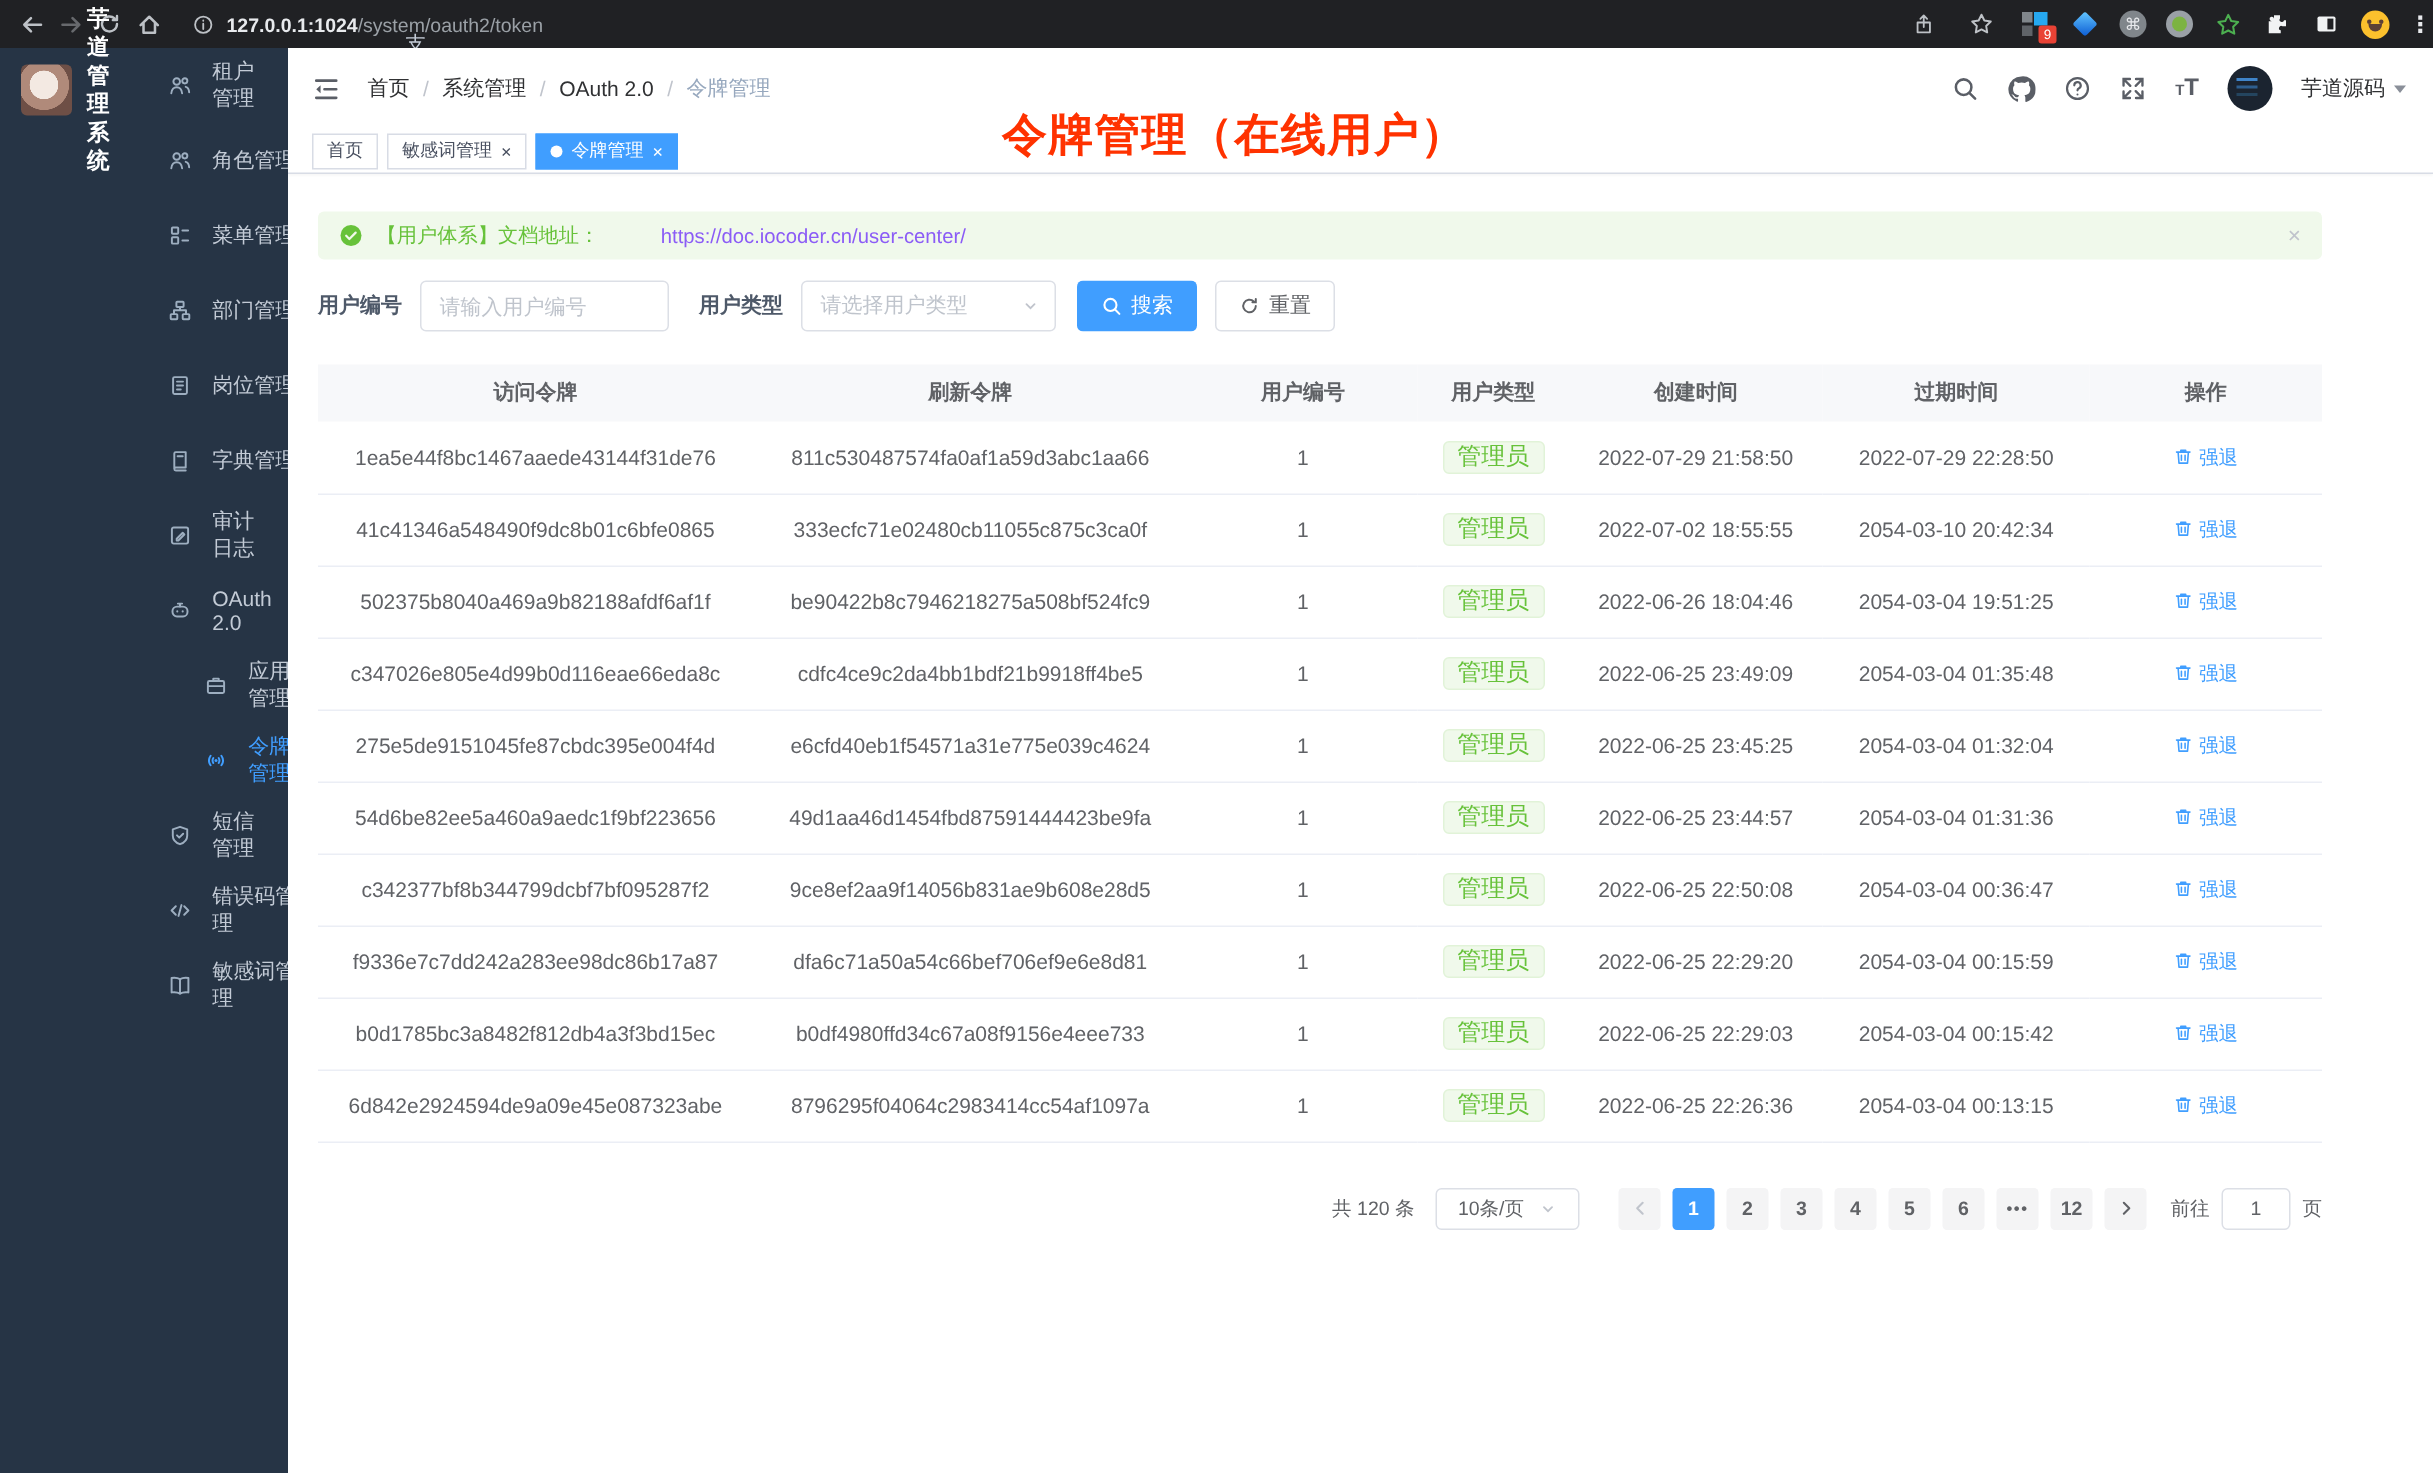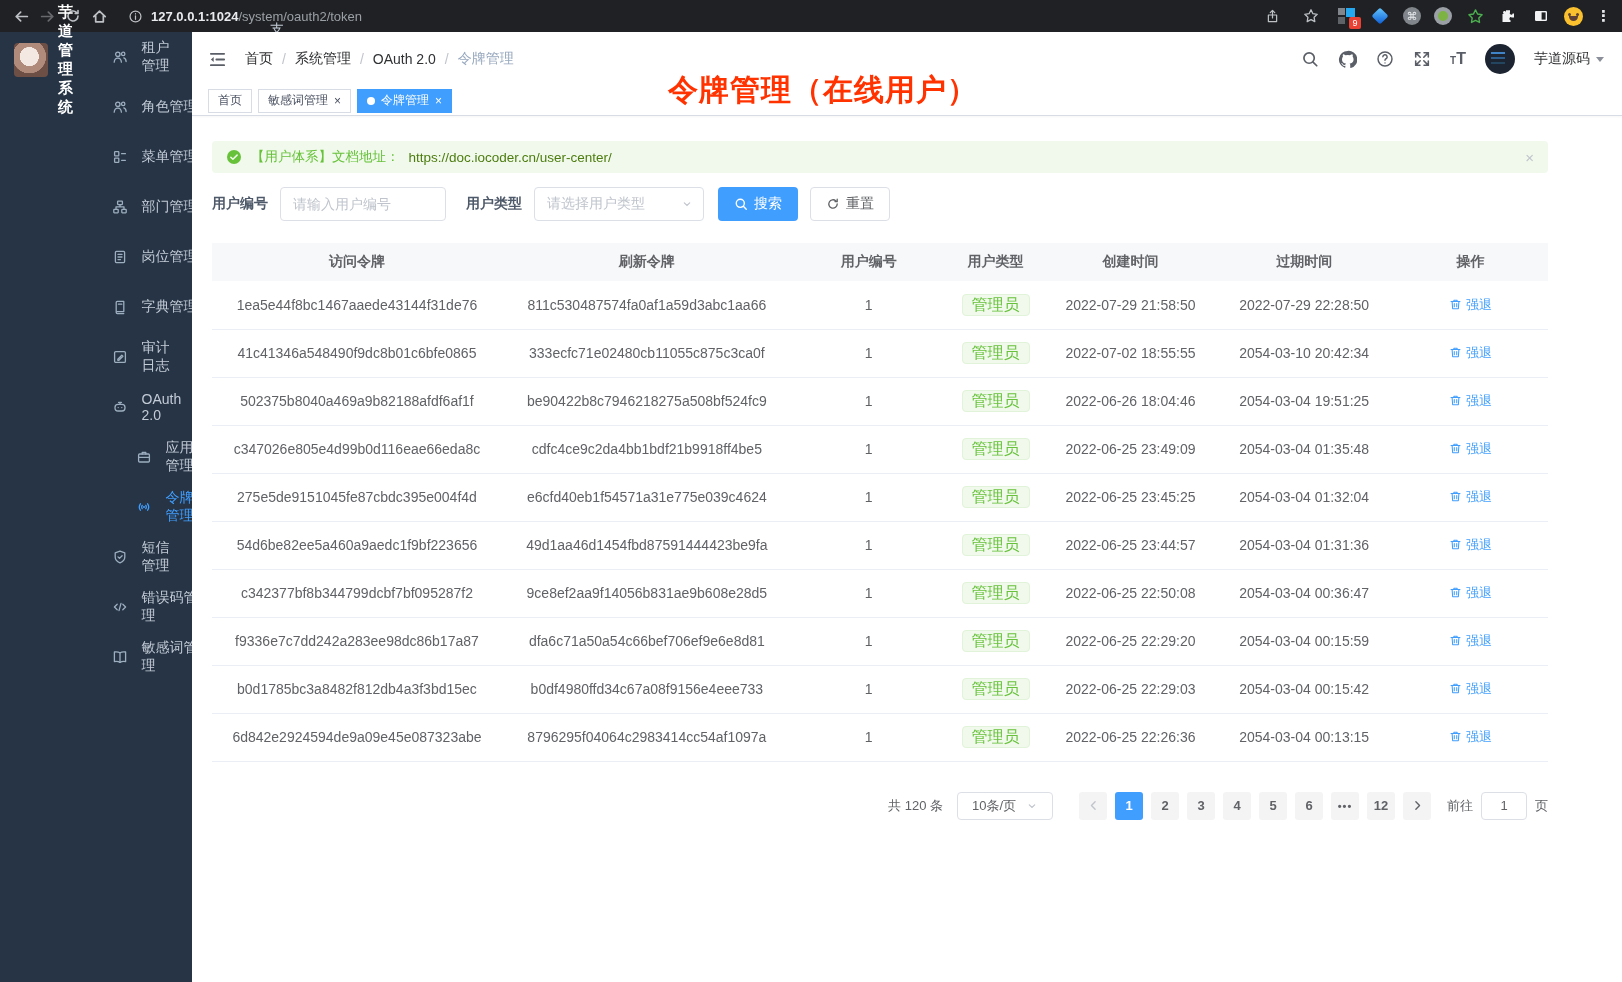--- a/index.html
+++ b/index.html
@@ -1,21 +1,21 @@
 <!DOCTYPE html>
 <html><head>
 <meta charset="utf-8">
 <style>
   * { margin:0; padding:0; box-sizing:border-box; }
   html,body { width:1622px; height:982px; overflow:hidden; }
   body { font-family:"Liberation Sans","DejaVu Sans",sans-serif; background:#fff; font-size:14px; }
   svg { display:block; }
 
   
-  .browser { height:32px; background:#202124; display:flex; align-items:center; padding:0 10px 0 8px; color:#bdc1c6; }
+  .browser { height:32px; background:#202124; display:flex; align-items:center; padding:0 0 0 8px; color:#bdc1c6; }
   .b-btn { width:26px; height:26px; display:flex; align-items:center; justify-content:center; border-radius:50%; cursor:pointer; flex:none; }
   .b-btn.dim { opacity:.45; }
   .b-url { display:flex; align-items:center; gap:8px; margin-left:16px; flex:1; min-width:0; }
   .b-url .host { color:#e8eaed; font-weight:bold; font-size:13px; }
   .b-url .path { color:#9aa0a6; font-size:13px; }
   .b-right { display:flex; align-items:center; gap:13px; margin-left:12px; }
   .ext { position:relative; width:20px; height:20px; display:flex; align-items:center; justify-content:center; flex:none; }
   .ext-badge { position:absolute; right:-4px; bottom:-3px; background:#e94235; color:#fff; font-size:9px; min-width:12px; height:12px; line-height:12px; text-align:center; border-radius:2px; padding:0 1px; }
   .sq-gray { width:7px; height:7px; background:#80868b; position:absolute; left:1px; top:2px; }
   .sq-gray2{ width:7px; height:7px; background:#5f6368; position:absolute; left:1px; top:11px; }
@@ -67,21 +67,21 @@
 
   .tagsbar { height:30px; display:flex; align-items:center; gap:6px; padding:0 16px; border-bottom:1px solid #d8dce5; box-shadow:0 1px 2px rgba(0,0,0,.04); }
   .tag-tab { height:24px; display:flex; align-items:center; gap:6px; padding:0 9px; border:1px solid #d8dce5; background:#fff; color:#495060; font-size:12px; cursor:pointer; }
   .tag-tab .tab-close { font-size:12px; color:inherit; cursor:pointer; }
   .tag-tab.active { background:#409eff; border-color:#409eff; color:#fff; }
   .tab-dot { width:8px; height:8px; border-radius:50%; background:#fff; }
 
   .content { flex:1; padding:25px 74px 0 20px; position:relative; }
 
   .alert { height:32px; background:#f0f9eb; border-radius:4px; display:flex; align-items:center; gap:9px; padding:0 14px; color:#67c23a; font-size:13.5px; position:relative; }
-  .alert-link { color:#4d7c0f; text-decoration:none; cursor:pointer; }
+  .alert-link { color:#8b5cf6; text-decoration:none; cursor:pointer;margin-left:32px; }
   .alert-close { position:absolute; right:14px; color:#c0c4cc; font-size:15px; cursor:pointer; }
 
   .filters { display:flex; align-items:center; margin-top:14px; }
   .f-label { font-weight:bold; color:#4e5969; margin-right:12px; font-size:14px; }
   .f-input { width:166px; height:34px; border:1px solid #dcdfe6; border-radius:4px; padding:0 12px; font-size:14px; color:#606266; outline:none; margin-right:20px; font-family:inherit; }
   .f-input::placeholder { color:#bfc4cc; }
   .f-select { width:170px; height:34px; border:1px solid #dcdfe6; border-radius:4px; padding:0 10px 0 12px; display:flex; align-items:center; justify-content:space-between; color:#bfc4cc; font-size:14px; cursor:pointer; margin-right:12px; }
   .f-select .arrow { color:#c0c4cc; }
   .btn { height:34px; border-radius:4px; display:flex; align-items:center; gap:6px; padding:0 15px; font-size:14px; cursor:pointer; border:1px solid transparent; }
   .btn-primary { background:#409eff; color:#fff; margin-left:2px; }

